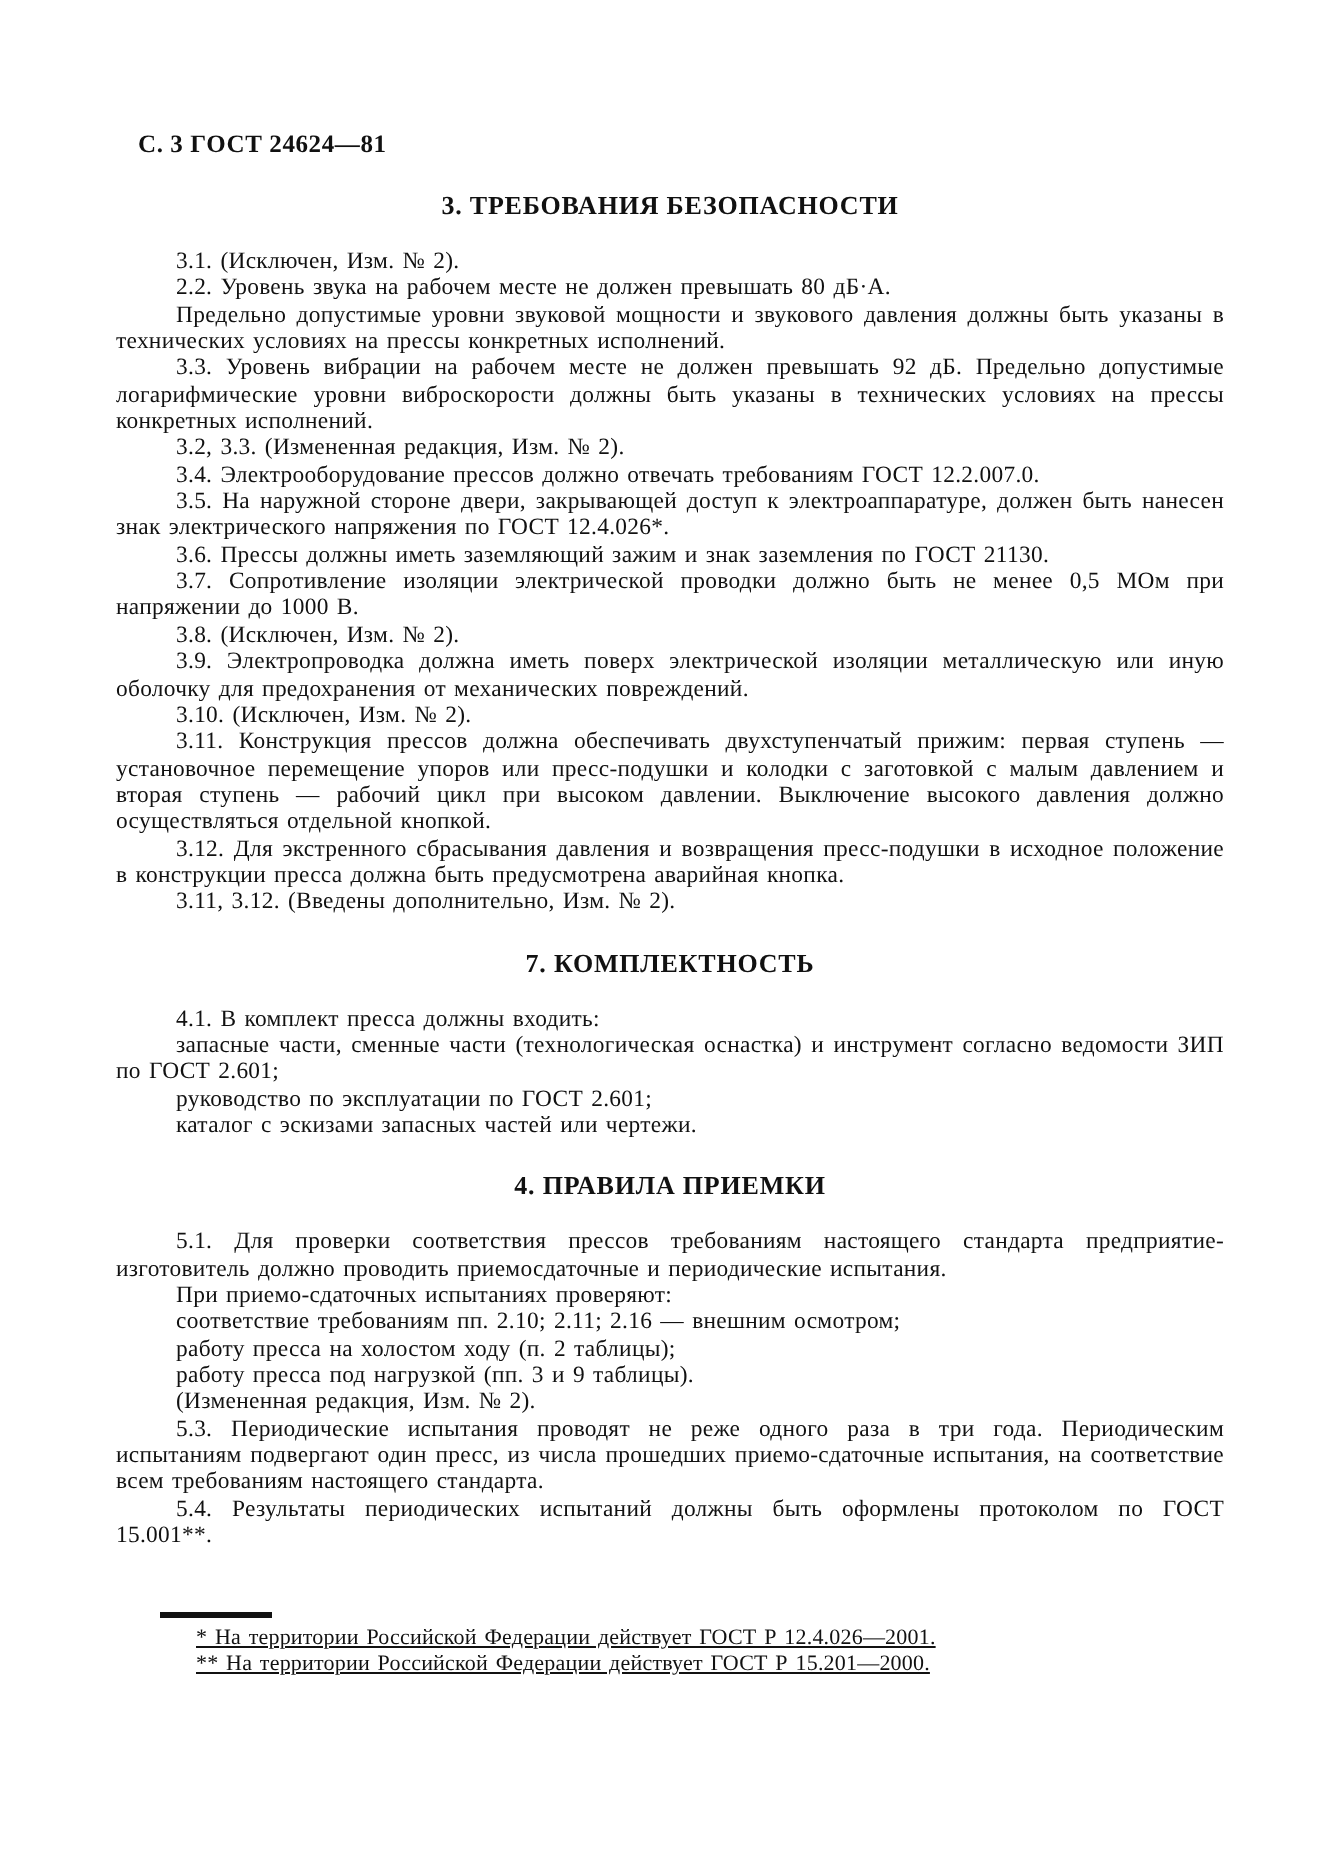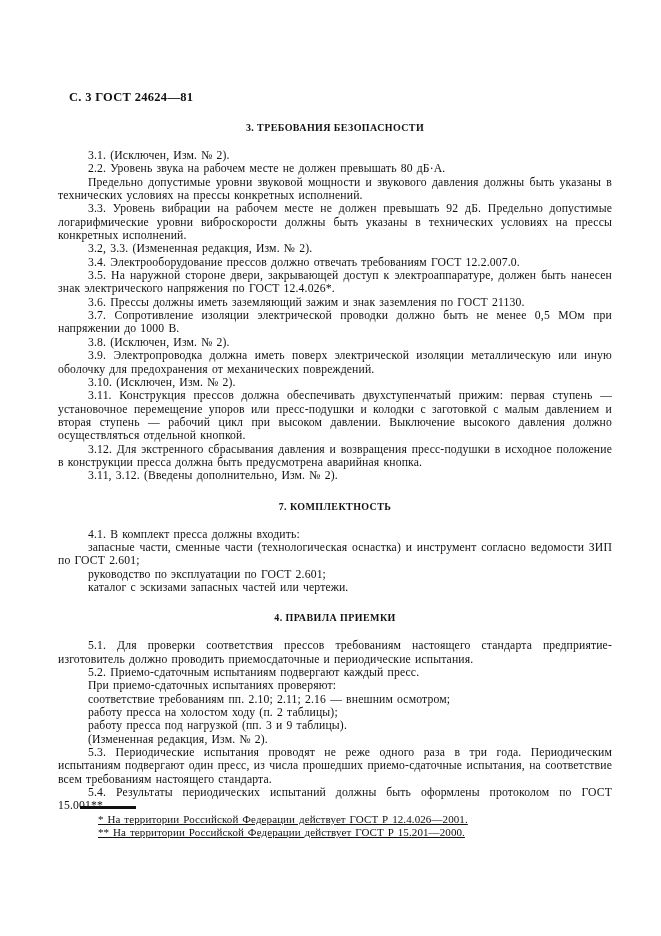--- a/index.html
+++ b/index.html
@@ -2,34 +2,34 @@
 <html><head>
 <meta charset="utf-8">
 <style>
   html, body { margin: 0; padding: 0; background: #ffffff; }
   .page {
     position: relative;
     width: 661px;
     height: 936px;
     background: #ffffff;
     box-sizing: border-box;
-    padding: 91px 49px 0 58px;
+    padding: 66px 49px 0 58px;
     font-family: "Liberation Serif", serif;
     color: #111111;
     overflow: hidden;
   }
   .page-header {
     font-weight: bold;
     font-size: 12.5px;
     letter-spacing: 0.3px;
     margin: 0 0 0 11px;
     line-height: 13px;
   }
   .sec-heading {
-    font-size: 10px;
+    font-size: 13px;
     font-weight: bold;
     text-align: center;
     letter-spacing: 0.4px;
     margin: 17px 0 14px 0;
     line-height: 14px;
   }
   .para {
     margin: 0;
     text-indent: 30px;
     text-align: justify;
@@ -91,21 +91,20 @@
     <h2 class="sec-heading">7. КОМПЛЕКТНОСТЬ</h2>
     <p class="para"><span class="t">4.1. В комплект пресса должны входить:</span></p>
     <p class="para"><span class="t">запасные части, сменные части (технологическая оснастка) и инструмент согласно ведомости ЗИП по ГОСТ 2.601;</span></p>
     <p class="para"><span class="t">руководство по эксплуатации по ГОСТ 2.601;</span></p>
     <p class="para"><span class="t">каталог с эскизами запасных частей или чертежи.</span></p>
   </section>
 
   <section>
     <h2 class="sec-heading">4. ПРАВИЛА ПРИЕМКИ</h2>
     <p class="para"><span class="t">5.1. Для проверки соответствия прессов требованиям настоящего стандарта предприятие-изготовитель должно проводить приемосдаточные и периодические испытания.</span></p>
-    <p class="para"><span class="t">5.2. Приемо-сдаточным испытаниям подвергают каждый пресс.</span></p>
     <p class="para"><span class="t">При приемо-сдаточных испытаниях проверяют:</span></p>
     <p class="para"><span class="t">соответствие требованиям пп. 2.10; 2.11; 2.16 — внешним осмотром;</span></p>
     <p class="para"><span class="t">работу пресса на холостом ходу (п. 2 таблицы);</span></p>
     <p class="para"><span class="t">работу пресса под нагрузкой (пп. 3 и 9 таблицы).</span></p>
     <p class="para"><span class="t"></span><span class="b">(Измененная редакция, Изм. № 2).</span></p>
     <p class="para"><span class="t">5.3. Периодические испытания проводят не реже одного раза в три года. Периодическим испытаниям подвергают один пресс, из числа прошедших приемо-сдаточные испытания, на соответствие всем требованиям настоящего стандарта.</span></p>
     <p class="para"><span class="t">5.4. Результаты периодических испытаний должны быть оформлены протоколом по ГОСТ 15.001**.</span></p>
   </section>
 
   <div class="footnotes">

